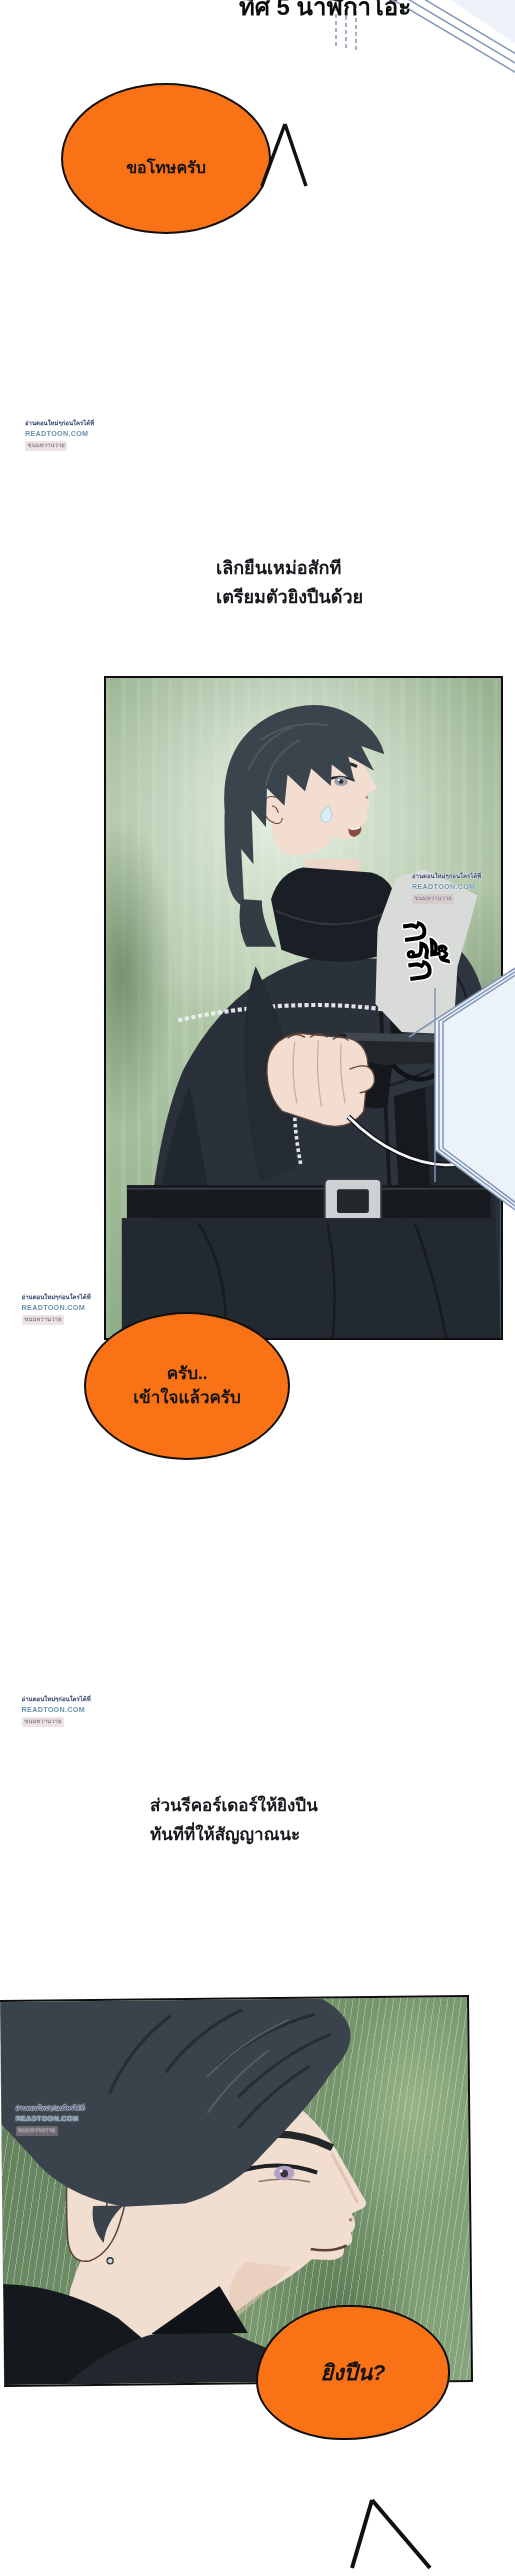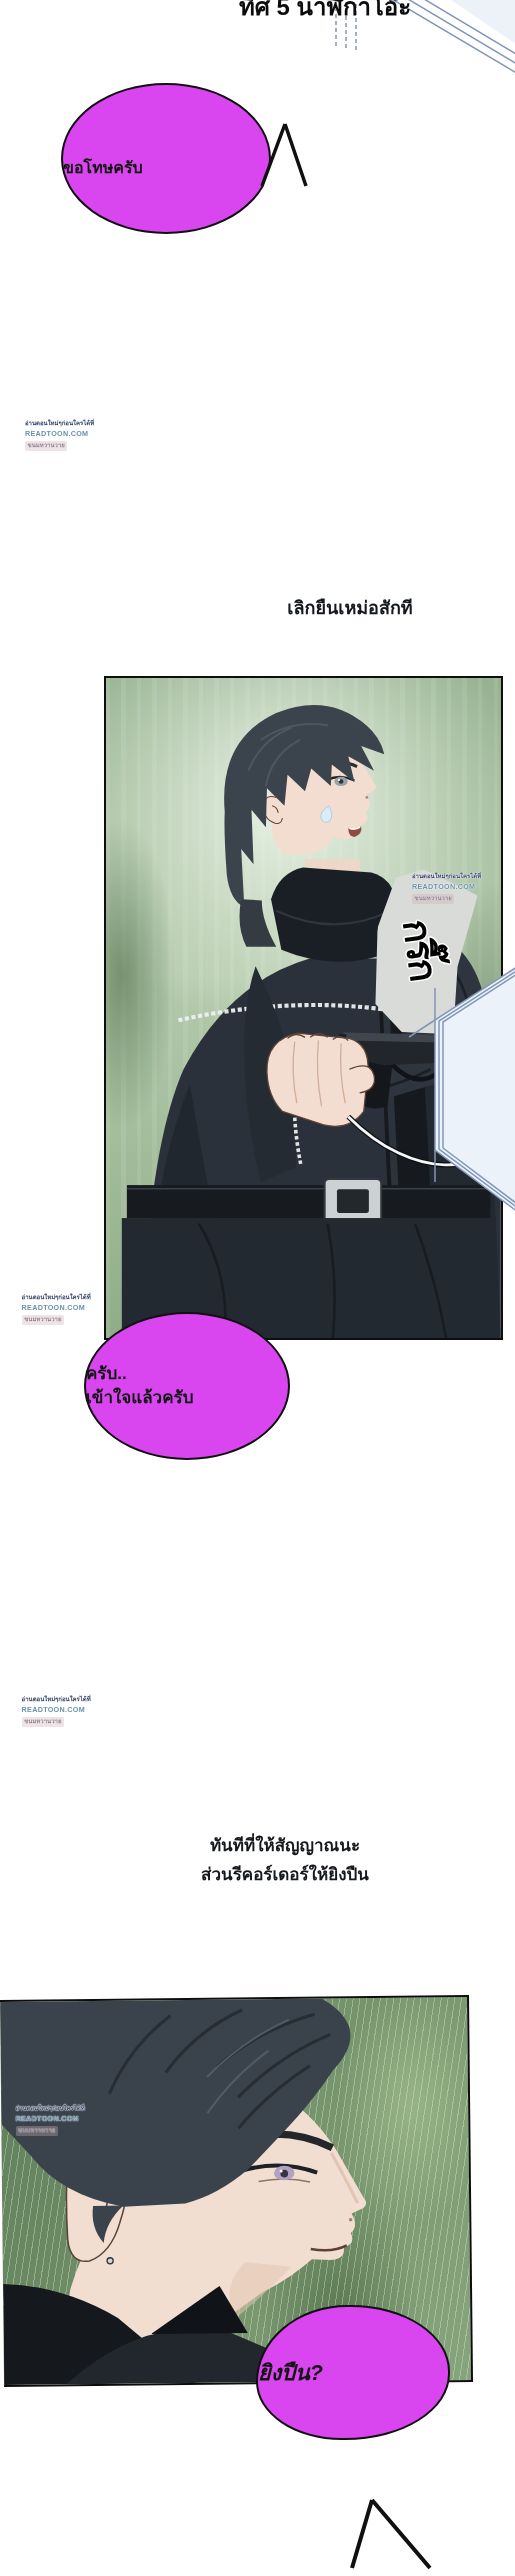--- a/index.html
+++ b/index.html
@@ -3,28 +3,28 @@
 <meta charset="utf-8">
 <style>
   html,body{margin:0;padding:0;background:#ffffff;}
   body{
     position:relative;width:515px;height:3202px;overflow:hidden;
     font-family:"Liberation Sans",sans-serif;color:#101010;
   }
 
   
   .oval{
-    position:absolute;background:#d946ef;border:2.1px solid #101010;border-radius:50%;
-    display:flex;flex-direction:column;justify-content:center;
+    position:absolute;background:#f97316;border:2.1px solid #101010;border-radius:50%;
+    display:flex;flex-direction:column;align-items:center;justify-content:center;
     z-index:4;
   }
   .oval .line{font-weight:bold;color:#141414;white-space:nowrap;}
 
   
-  .hextext{position:absolute;z-index:6;text-align:center;color:#15181c;font-weight:bold;margin-top:40px;}
+  .hextext{position:absolute;z-index:6;text-align:left;color:#15181c;font-weight:bold;}
   .hextext .line{white-space:nowrap;}
 
   
   .wm{position:absolute;width:82px;text-align:left;line-height:1.55;z-index:8;pointer-events:none;}
   .wm .w1{font-size:6px;font-weight:bold;color:#36456b;
           text-shadow:0 0 1px #fff,0 0 1px #fff,0 0 1.5px #fff;}
   .wm .w2{font-size:7.2px;font-weight:bold;color:#6a92ab;letter-spacing:0.3px;
           text-shadow:0 0 1px #fff,0 0 1.5px #fff;}
   .wm .w3{font-size:6px;font-weight:bold;color:#8d7f8f;display:inline-block;padding:0 2.6px;
           background:rgba(205,175,180,.35);border-radius:1.5px;text-shadow:0 0 1px #fff;}
@@ -103,20 +103,21 @@
   <div class="w3">ขนมหวานวาย</div>
 </div>
 <div class="wm" style="left:15.5px;top:2104px;">
   <div class="w1">อ่านตอนใหม่ๆก่อนใครได้ที่</div>
   <div class="w2">READTOON.COM</div>
   <div class="w3">ขนมหวานวาย</div>
 </div>
 
 <div class="hextext" style="left:216px;top:554px;width:268px;font-size:18px;line-height:29px;">
   <div class="line">เลิกยืนเหม่อสักที</div>
+  <div class="line">เตรียมตัวยิงปืนด้วย</div>
 </div>
 
 <div class="panel" id="panel1">
   <svg width="395" height="660" viewBox="0 0 766 1282">
 
     <path d="M70 1282 Q80 920 150 760 Q240 590 395 545 L560 545 Q680 585 742 705 L766 770 L766 1282 Z" fill="#2a313a"></path>
     <path d="M70 1282 Q92 960 162 790 L250 1282 Z" fill="rgba(10,14,18,.28)"></path>
     <path d="M560 545 Q690 590 742 710 L766 1282 L640 1282 Z" fill="rgba(10,14,18,.22)"></path>
 
     <path d="M520 430 L600 432 L644 1282 L560 1282 Z" fill="#161a1f"></path>
@@ -185,22 +186,22 @@
     <div id="sfx-text">กรี๊ก</div>
   </div>
 </div>
 
 <div class="oval" id="bubble-understand" style="left:84px;top:1312px;width:202px;height:144px;">
   <div class="line" style="font-size:17px;line-height:24px;">ครับ..</div>
   <div class="line" style="font-size:17px;line-height:24px;">เข้าใจแล้วครับ</div>
 </div>
 
 <div class="hextext" style="left:150px;top:1791px;width:270px;font-size:17px;line-height:29px;">
+  <div class="line">ส่วนรีคอร์เดอร์ให้ยิงปืน</div>
   <div class="line">ทันทีที่ให้สัญญาณนะ</div>
-  <div class="line">ส่วนรีคอร์เดอร์ให้ยิงปืน</div>
 </div>
 
 <div class="panel" id="panel2">
   <svg width="467" height="383" viewBox="0 0 906 744">
 
     <path d="M520 170 Q600 215 648 292 L702 388 Q712 400 700 408 L678 418 Q692 444 676 456 Q686 476 662 484 Q666 506 636 508 L600 506 Q556 544 505 568 L448 608 Q398 648 378 706 L362 744 L100 744 L130 560 Q170 430 255 365 Q340 312 420 245 Q470 202 520 170 Z" fill="#f2ded1"></path>
 
     <path d="M560 520 Q500 580 450 620 Q420 560 470 510 Z" fill="#e3c4b0" opacity=".55"></path>
     <path d="M640 300 Q672 360 690 398" stroke="#dcb9a5" stroke-width="6" fill="none" opacity=".7"></path>
 

